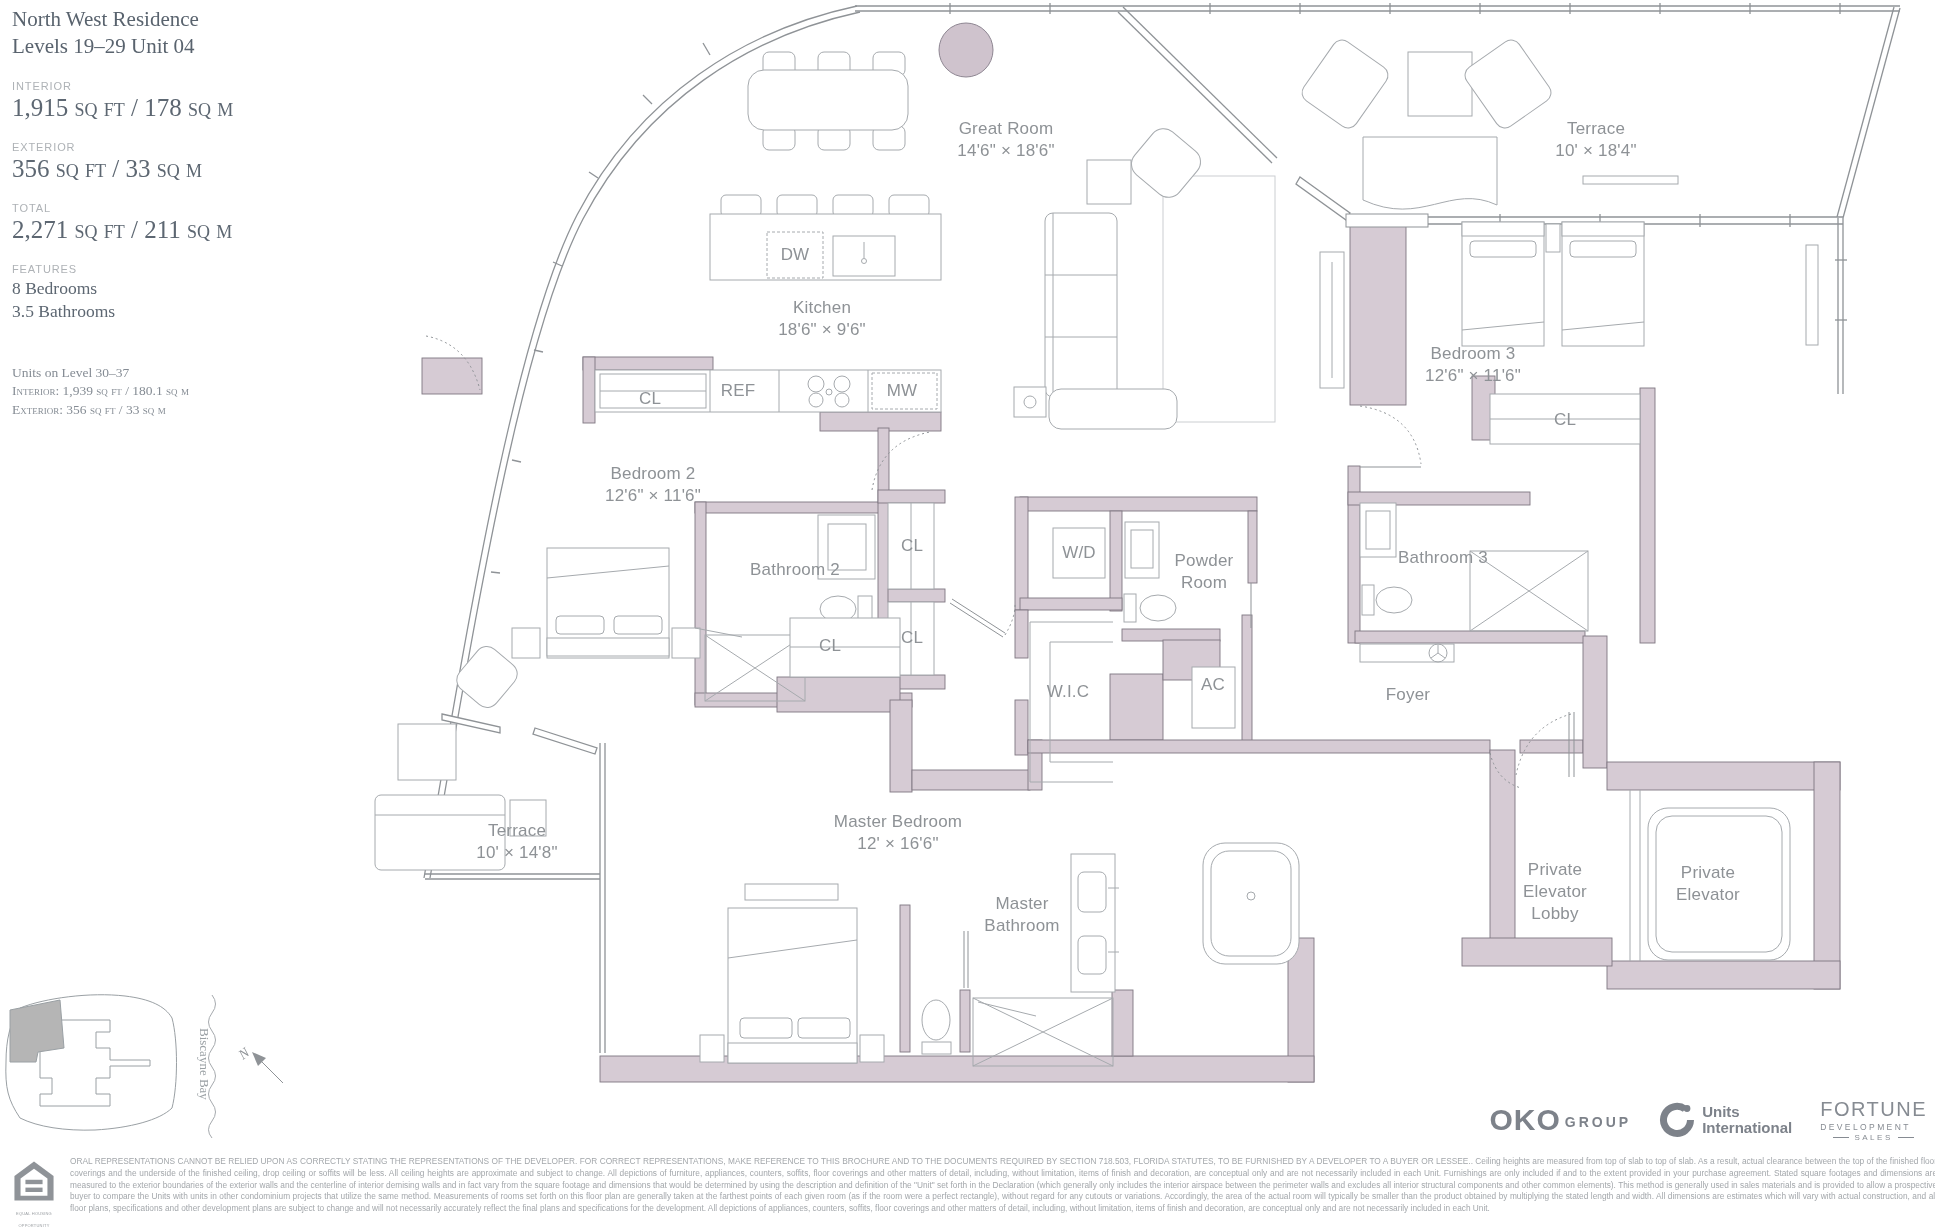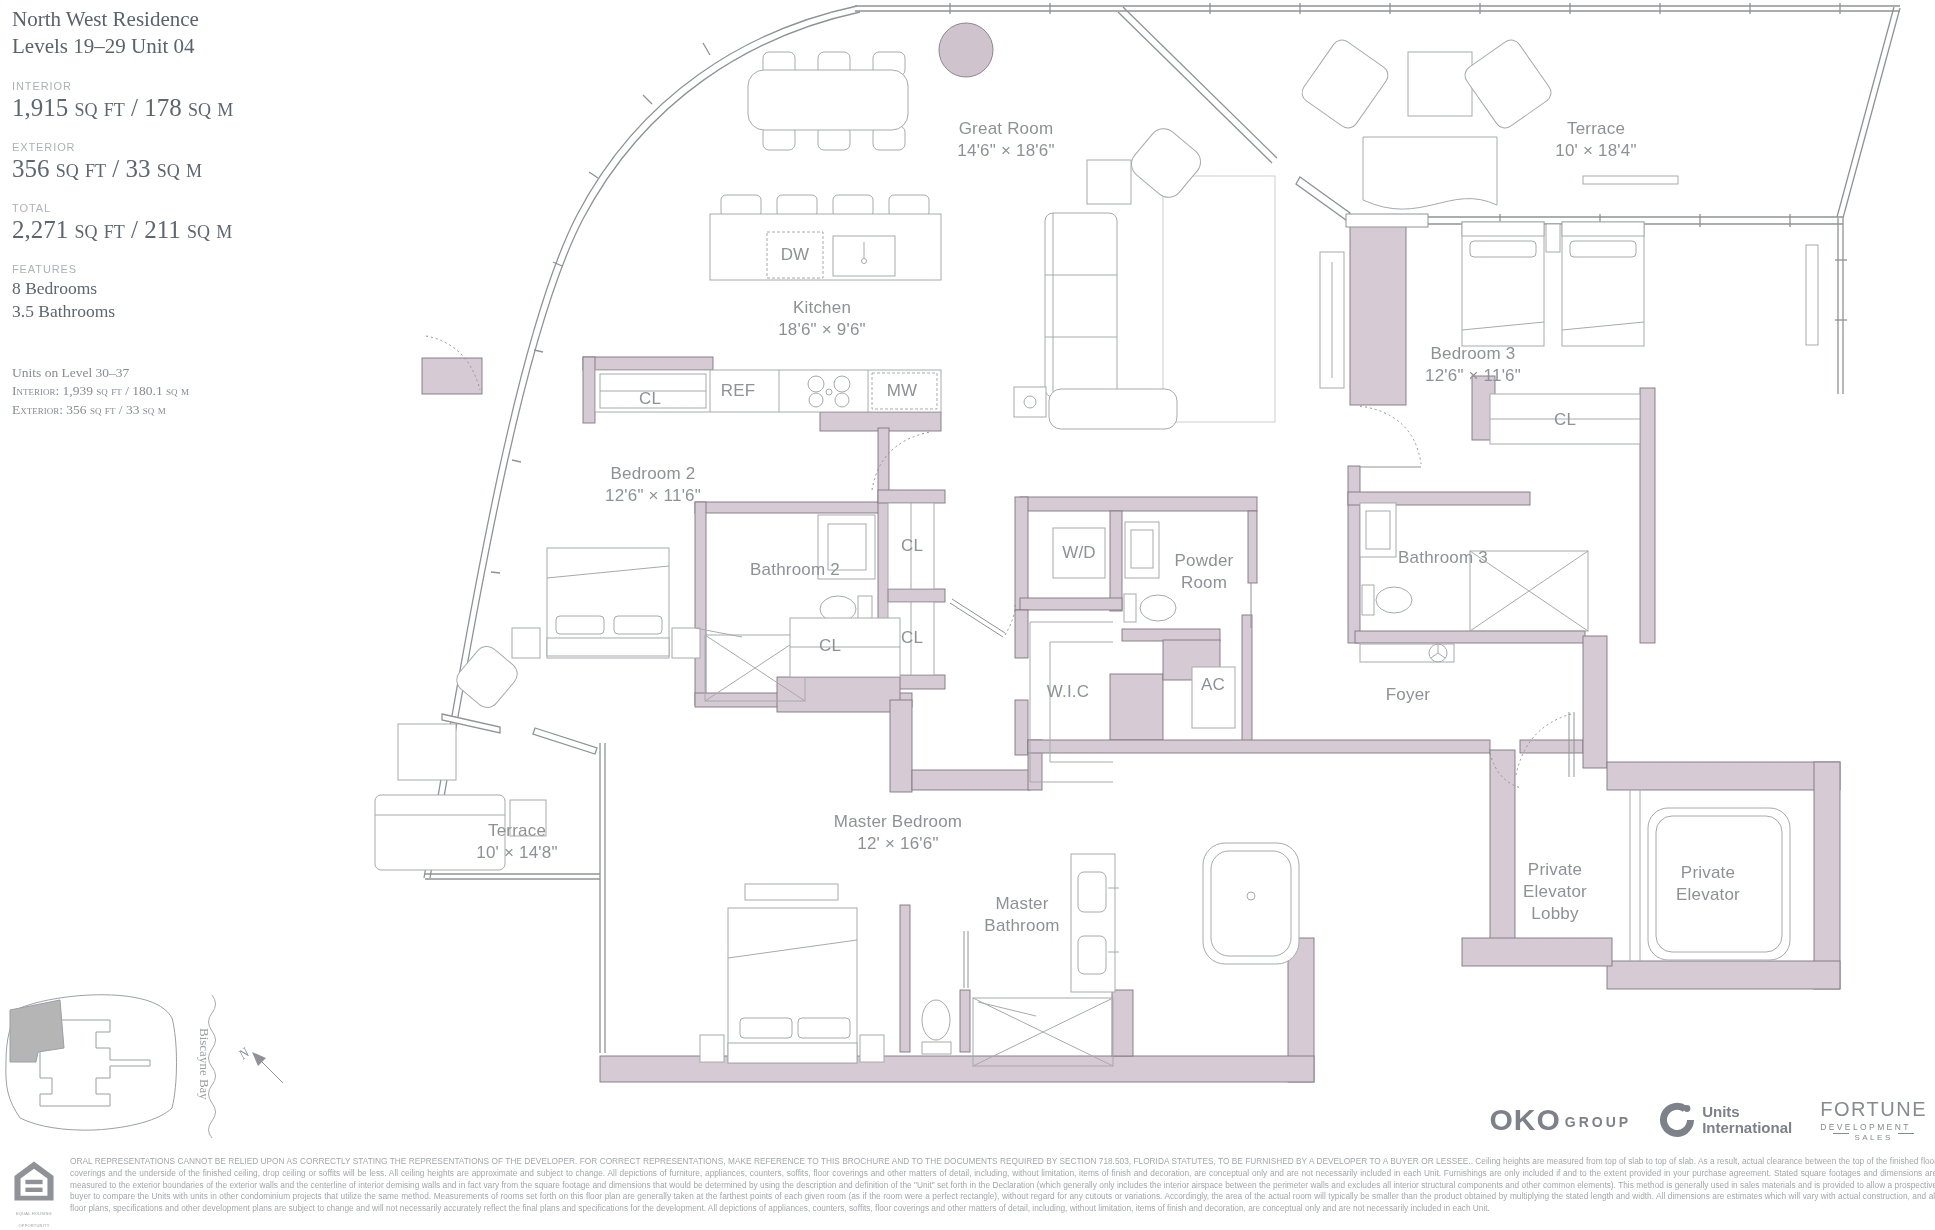--- a/index.html
+++ b/index.html
@@ -20,21 +20,21 @@
   
   .logos{position:absolute;right:8px;top:1098px;display:flex;align-items:center;gap:28px;color:#7d828a;}
   .oko{display:flex;align-items:center;}
   .oko .b{font-size:30px;font-weight:bold;letter-spacing:1px;margin-left:16px;}
   .oko .l{font-size:14px;letter-spacing:3px;font-weight:600;margin-left:4px;margin-top:4px;}
   .cain{display:flex;align-items:center;gap:7px;}
   .cain .txt{font-size:15px;line-height:1.1;font-weight:600;}
   .fortune{text-align:left;color:#868b92;}
   .fortune .f1{font-size:20px;letter-spacing:1.5px;font-weight:300;}
   .fortune .f2{font-size:8.5px;letter-spacing:2.4px;margin-top:1px;}
-  .fortune .f3{font-size:8px;letter-spacing:2.5px;display:flex;align-items:flex-start;gap:5px;justify-content:center;margin-top:1px;}
+  .fortune .f3{font-size:8px;letter-spacing:2.5px;display:flex;align-items:center;gap:5px;justify-content:center;margin-top:1px;}
   .fortune .f3:before,.fortune .f3:after{content:"";display:block;width:16px;height:1px;background:#868b92;}
   
   .disc{position:absolute;left:4px;top:1156px;width:1933px;font-size:8.3px;line-height:1.42;color:#a3a7ab;text-align:justify;}
   .disc .eho{float:left;width:56px;margin:3px 8px 0 2px;text-align:center;}
   .disc .eho .cap{font-size:4px;letter-spacing:.2px;color:#9a9ea2;line-height:1.1;}
 </style>
 </head>
 <body>
 
 <div id="page">

